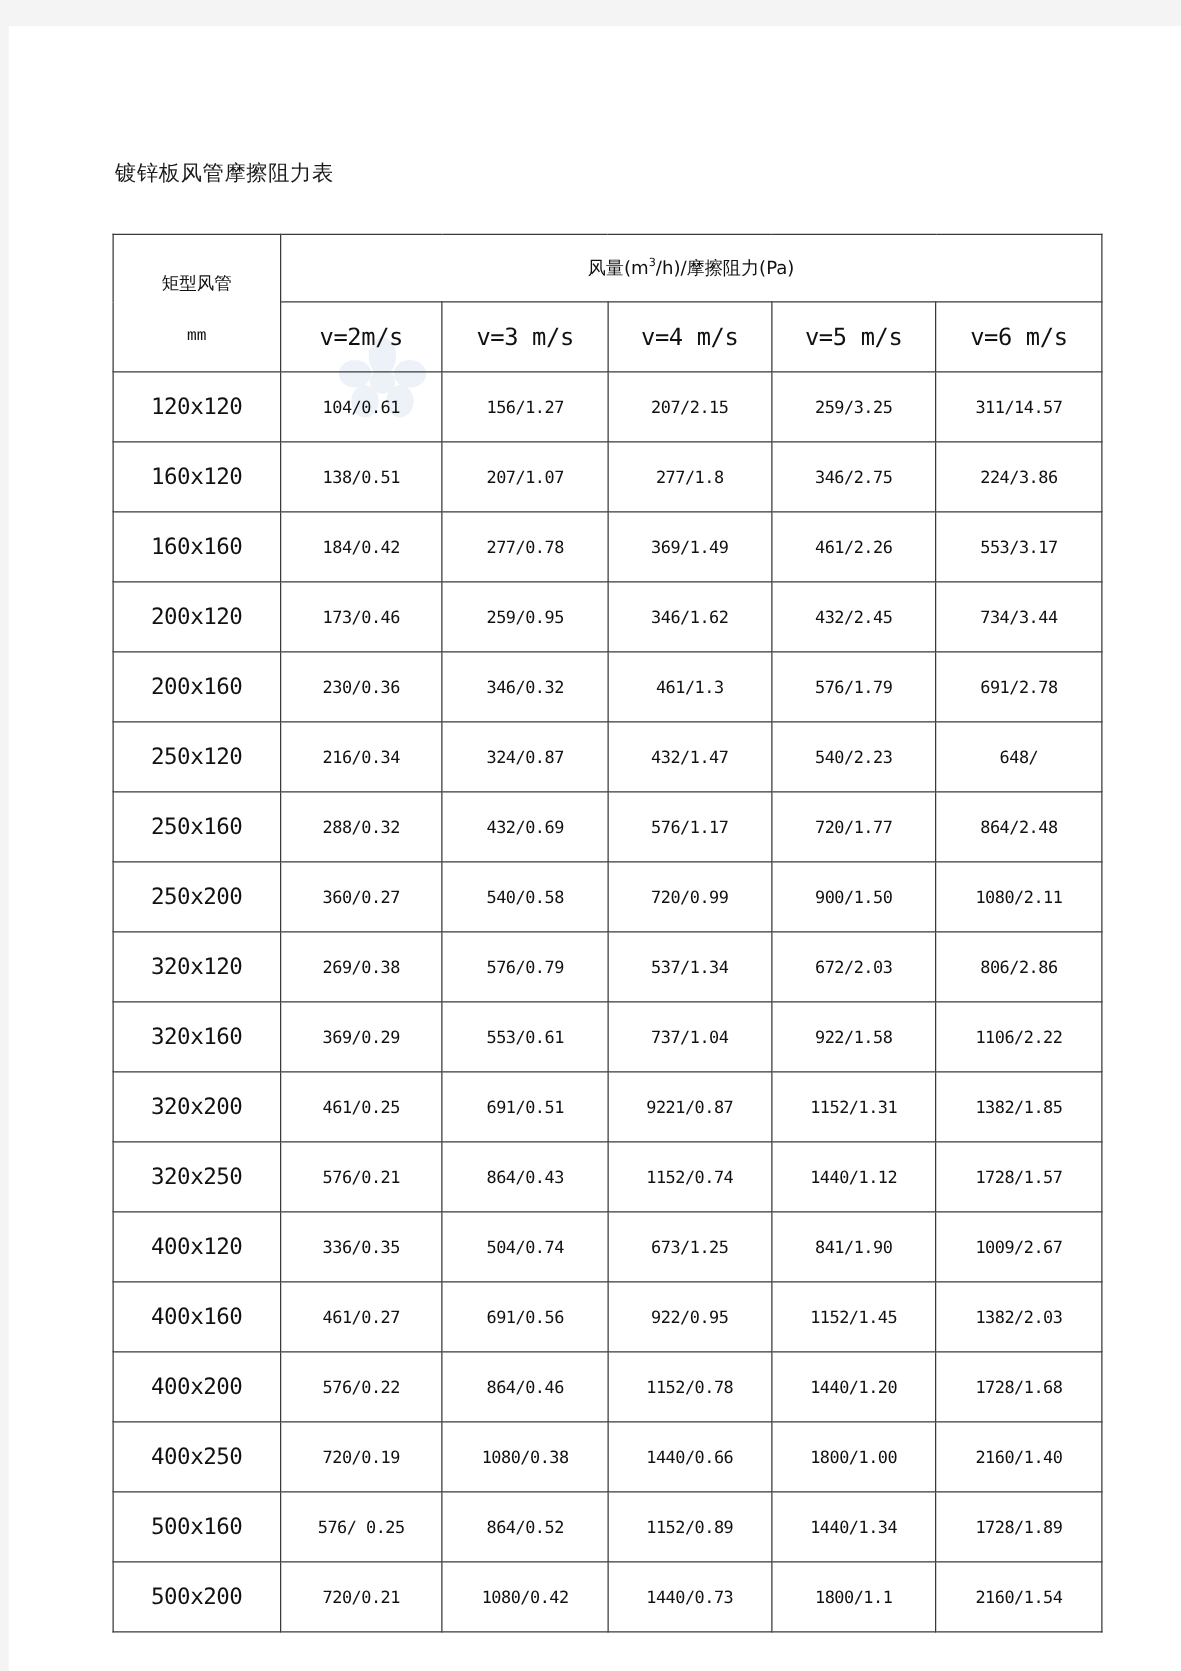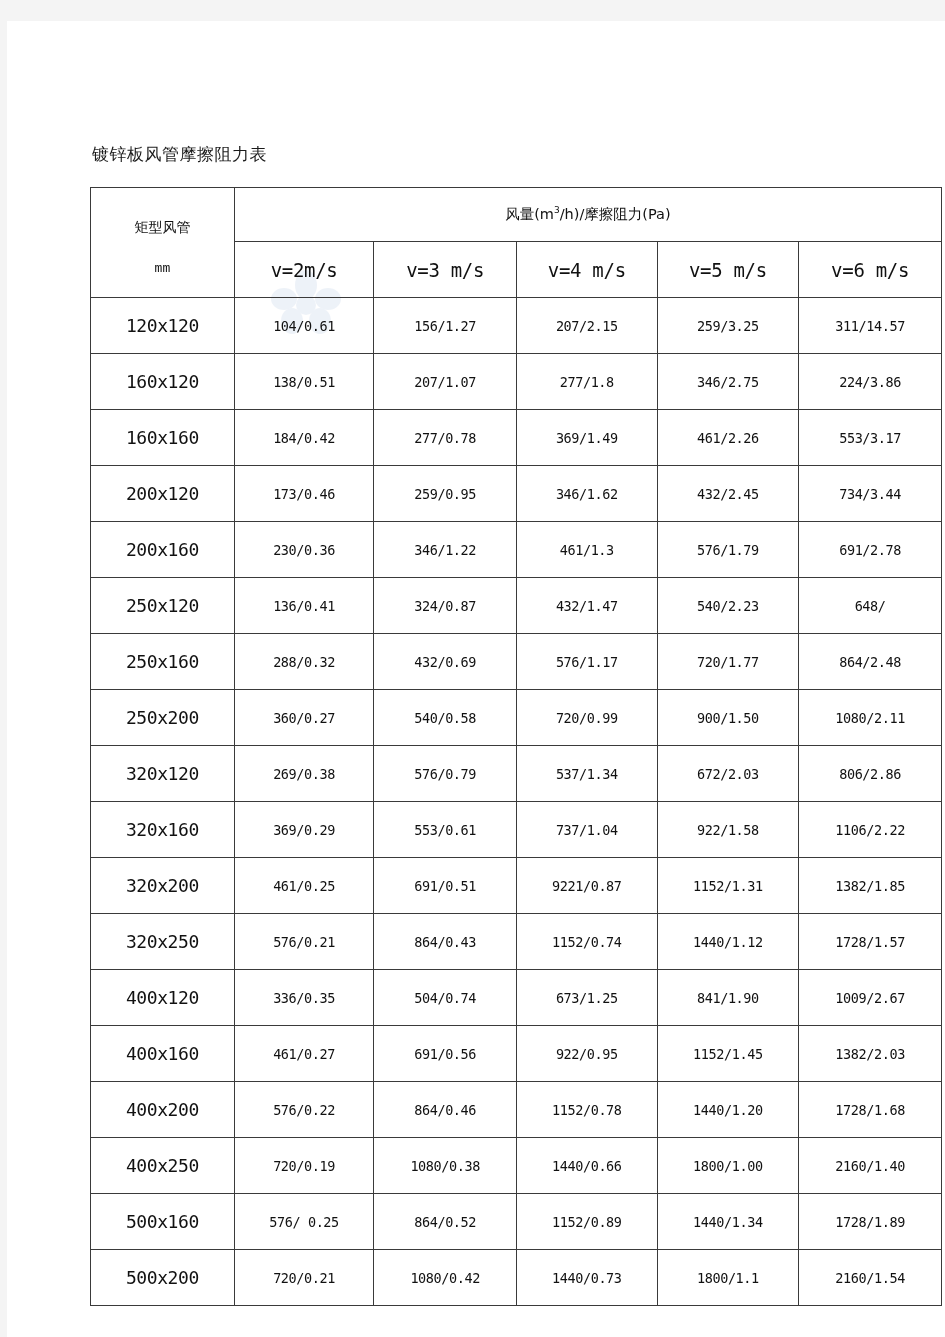--- a/index.html
+++ b/index.html
@@ -26,21 +26,20 @@
 
   #doc-title {
     position: absolute;
     left: 85px;
     top: 106px;
     font-family: "DejaVu Sans", "Liberation Sans", sans-serif;
     font-size: 17px;
     color: #1a1a1a;
     letter-spacing: 0.5px;
     white-space: nowrap;
-    margin-top: 16px;
   }
 
   
   #watermark {
     position: absolute;
     left: 256px;
     top: 248px;
     width: 86px;
     height: 70px;
     opacity: 0.5;
@@ -50,21 +49,21 @@
   #tbl-wrap {
     position: absolute;
     left: 83px;
     top: 166px;
     width: 792px;
   }
 
   table.duct {
     border-collapse: collapse;
     table-layout: fixed;
-    width: 852px;
+    width: 792px;
     background: transparent;
   }
   table.duct td {
     border: 1px solid #3a3a3a;
     text-align: center;
     vertical-align: middle;
     color: #111111;
     background: transparent;
   }
 
@@ -186,28 +185,28 @@
             <td class="rowlabel">200x120</td>
             <td class="cell">173/0.46</td>
             <td class="cell">259/0.95</td>
             <td class="cell">346/1.62</td>
             <td class="cell">432/2.45</td>
             <td class="cell">734/3.44</td>
           </tr>
           <tr>
             <td class="rowlabel">200x160</td>
             <td class="cell">230/0.36</td>
-            <td class="cell">346/1.22</td>
+            <td class="cell">346/0.32</td>
             <td class="cell">461/1.3</td>
             <td class="cell">576/1.79</td>
             <td class="cell">691/2.78</td>
           </tr>
           <tr>
             <td class="rowlabel">250x120</td>
-            <td class="cell">136/0.41</td>
+            <td class="cell">216/0.34</td>
             <td class="cell">324/0.87</td>
             <td class="cell">432/1.47</td>
             <td class="cell">540/2.23</td>
             <td class="cell">648/</td>
           </tr>
           <tr>
             <td class="rowlabel">250x160</td>
             <td class="cell">288/0.32</td>
             <td class="cell">432/0.69</td>
             <td class="cell">576/1.17</td>

